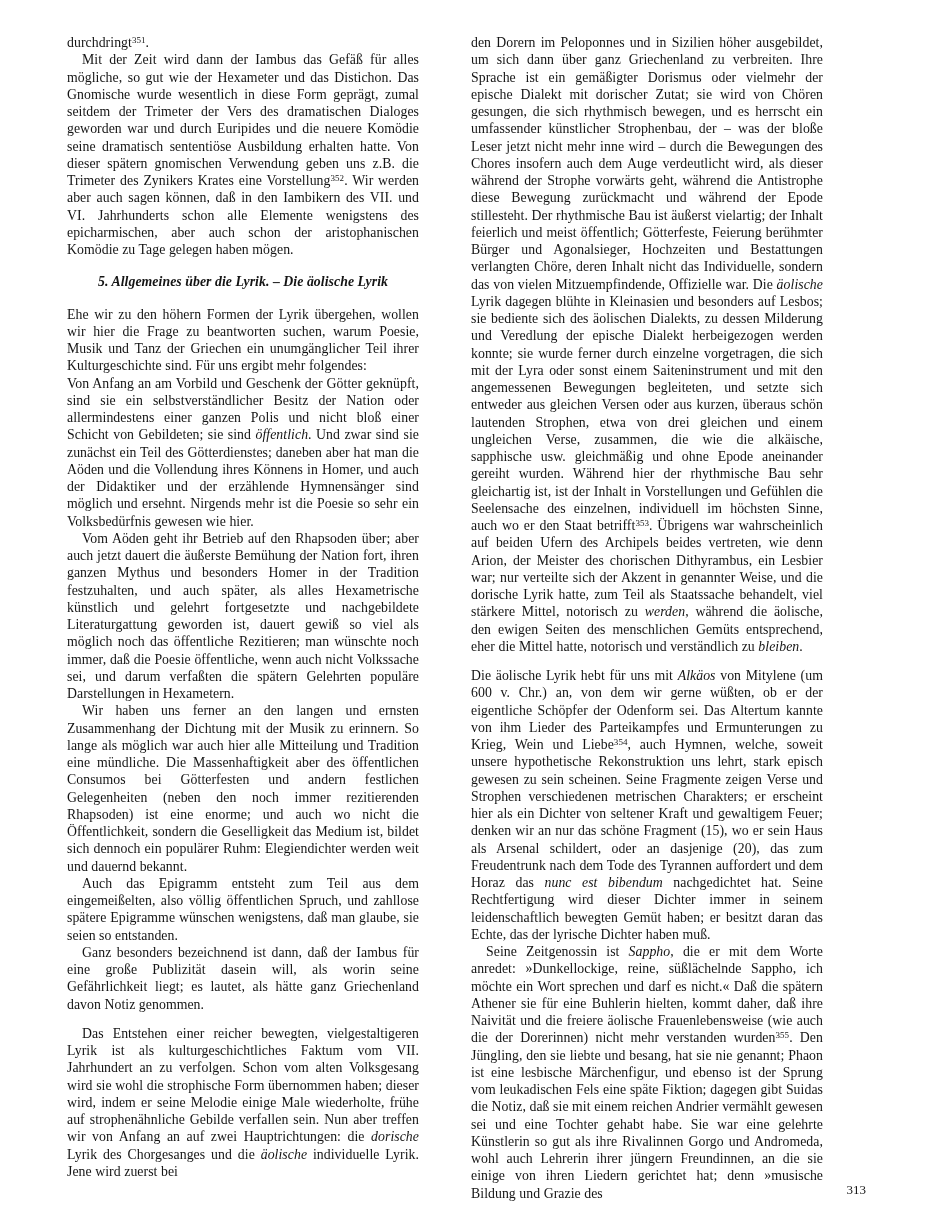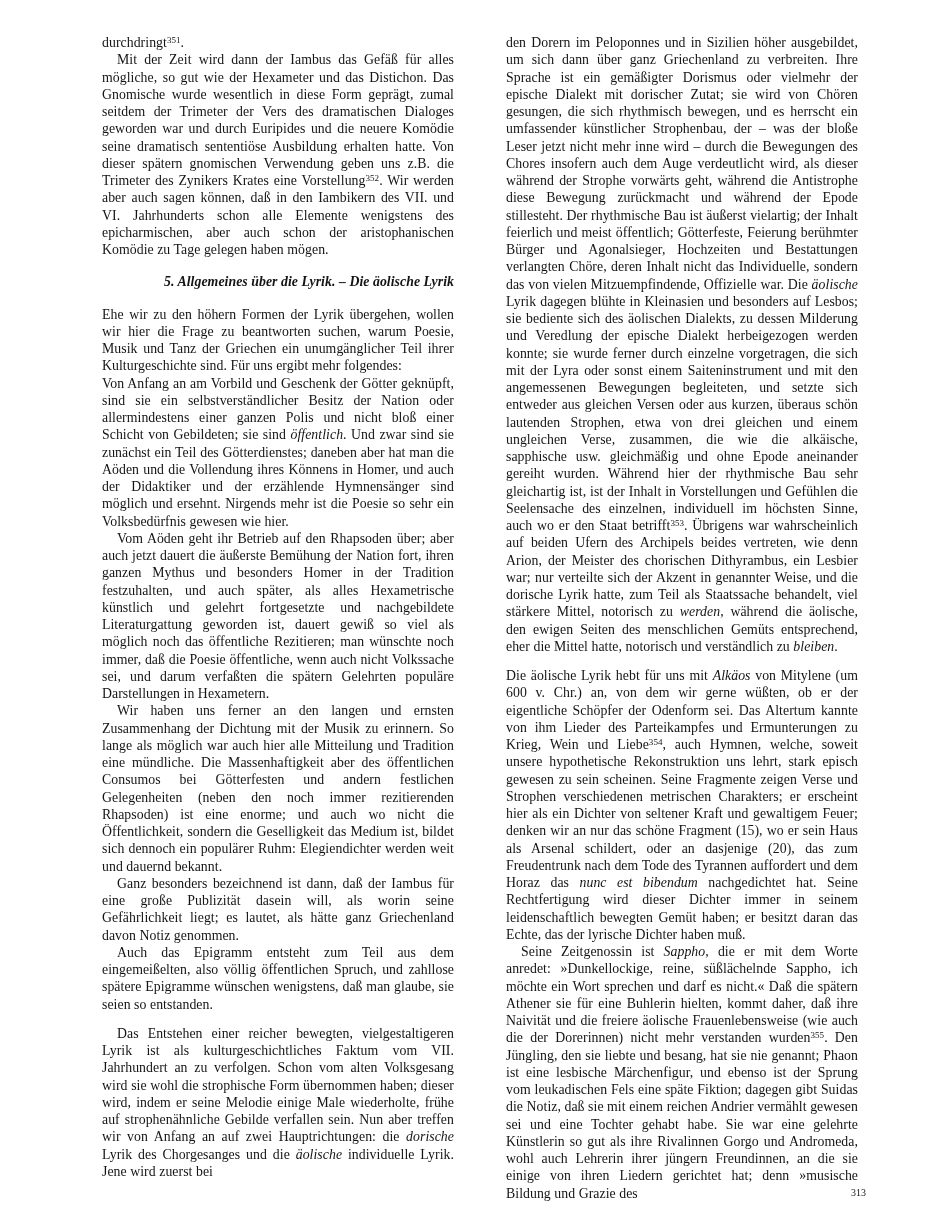--- a/index.html
+++ b/index.html
@@ -6,21 +6,21 @@
     margin: 0;
     padding: 0;
     background: #ffffff;
   }
   .page {
     position: relative;
     width: 935px;
     height: 1210px;
     background: #ffffff;
     box-sizing: border-box;
-    padding: 34px 69px 0 102px;
+    padding: 34px 69px 0 67px;
     font-family: "Liberation Serif", "DejaVu Serif", serif;
     color: #141414;
     overflow: hidden;
   }
   .columns {
     display: flex;
     gap: 52px;
   }
   .col {
     width: 352px;
@@ -35,55 +35,55 @@
   .para.indent {
     text-indent: 15px;
   }
   .para.space-before {
     margin-top: 12px;
   }
   .section-heading {
     font-size: 13.8px;
     font-weight: bold;
     font-style: italic;
-    text-align: right;
+    text-align: center;
     margin: 15px 0 15px 0;
     text-indent: 0;
   }
   sup {
     font-size: 9px;
     line-height: 0;
     vertical-align: baseline;
     position: relative;
     top: -4.5px;
   }
   i { font-style: italic; }
   .page-number {
     position: absolute;
     right: 69px;
     bottom: 12px;
-    font-size: 10px;
+    font-size: 13px;
     color: #141414;
   }
 </style>
 </head>
 <body>
 
 <div class="page">
   <div class="columns">
     <div class="col">
         <p class="para"><span>durchdringt</span><sup>351</sup><span>.</span></p>
         <p class="para indent"><span>Mit der Zeit wird dann der Iambus das Gefäß für alles mögliche, so gut wie der Hexameter und das Distichon. Das Gnomische wurde wesentlich in diese Form geprägt, zumal seitdem der Trimeter der Vers des dramatischen Dialoges geworden war und durch Euripides und die neuere Komödie seine dramatisch sententiöse Ausbildung erhalten hatte. Von dieser spätern gnomischen Verwendung geben uns z.B. die Trimeter des Zynikers Krates eine Vorstellung</span><sup>352</sup><span>. Wir werden aber auch sagen können, daß in den Iambikern des VII. und VI. Jahrhunderts schon alle Elemente wenigstens des epicharmischen, aber auch schon der aristophanischen Komödie zu Tage gelegen haben mögen.</span></p>
         <h2 class="section-heading"><span>5. Allgemeines über die Lyrik. – Die äolische Lyrik</span></h2>
         <p class="para"><span>Ehe wir zu den höhern Formen der Lyrik übergehen, wollen wir hier die Frage zu beantworten suchen, warum Poesie, Musik und Tanz der Griechen ein unumgänglicher Teil ihrer Kulturgeschichte sind. Für uns ergibt mehr folgendes:</span></p>
         <p class="para"><span>Von Anfang an am Vorbild und Geschenk der Götter geknüpft, sind sie ein selbstverständlicher Besitz der Nation oder allermindestens einer ganzen Polis und nicht bloß einer Schicht von Gebildeten; sie sind </span><i>öffentlich</i><span>. Und zwar sind sie zunächst ein Teil des Götterdienstes; daneben aber hat man die Aöden und die Vollendung ihres Könnens in Homer, und auch der Didaktiker und der erzählende Hymnensänger sind möglich und ersehnt. Nirgends mehr ist die Poesie so sehr ein Volksbedürfnis gewesen wie hier.</span></p>
         <p class="para indent"><span>Vom Aöden geht ihr Betrieb auf den Rhapsoden über; aber auch jetzt dauert die äußerste Bemühung der Nation fort, ihren ganzen Mythus und besonders Homer in der Tradition festzuhalten, und auch später, als alles Hexametrische künstlich und gelehrt fortgesetzte und nachgebildete Literaturgattung geworden ist, dauert gewiß so viel als möglich noch das öffentliche Rezitieren; man wünschte noch immer, daß die Poesie öffentliche, wenn auch nicht Volkssache sei, und darum verfaßten die spätern Gelehrten populäre Darstellungen in Hexametern.</span></p>
         <p class="para indent"><span>Wir haben uns ferner an den langen und ernsten Zusammenhang der Dichtung mit der Musik zu erinnern. So lange als möglich war auch hier alle Mitteilung und Tradition eine mündliche. Die Massenhaftigkeit aber des öffentlichen Consumos bei Götterfesten und andern festlichen Gelegenheiten (neben den noch immer rezitierenden Rhapsoden) ist eine enorme; und auch wo nicht die Öffentlichkeit, sondern die Geselligkeit das Medium ist, bildet sich dennoch ein populärer Ruhm: Elegiendichter werden weit und dauernd bekannt.</span></p>
+        <p class="para indent"><span>Auch das Epigramm entsteht zum Teil aus dem eingemeißelten, also völlig öffentlichen Spruch, und zahllose spätere Epigramme wünschen wenigstens, daß man glaube, sie seien so entstanden.</span></p>
         <p class="para indent"><span>Ganz besonders bezeichnend ist dann, daß der Iambus für eine große Publizität dasein will, als worin seine Gefährlichkeit liegt; es lautet, als hätte ganz Griechenland davon Notiz genommen.</span></p>
-        <p class="para indent"><span>Auch das Epigramm entsteht zum Teil aus dem eingemeißelten, also völlig öffentlichen Spruch, und zahllose spätere Epigramme wünschen wenigstens, daß man glaube, sie seien so entstanden.</span></p>
         <p class="para indent space-before"><span>Das Entstehen einer reicher bewegten, vielgestaltigeren Lyrik ist als kulturgeschichtliches Faktum vom VII. Jahrhundert an zu verfolgen. Schon vom alten Volksgesang wird sie wohl die strophische Form übernommen haben; dieser wird, indem er seine Melodie einige Male wiederholte, frühe auf strophenähnliche Gebilde verfallen sein. Nun aber treffen wir von Anfang an auf zwei Hauptrichtungen: die </span><i>dorische</i><span> Lyrik des Chorgesanges und die </span><i>äolische</i><span> individuelle Lyrik. Jene wird zuerst bei</span></p>
       </div>
     <div class="col">
         <p class="para"><span>den Dorern im Peloponnes und in Sizilien höher ausgebildet, um sich dann über ganz Griechenland zu verbreiten. Ihre Sprache ist ein gemäßigter Dorismus oder vielmehr der epische Dialekt mit dorischer Zutat; sie wird von Chören gesungen, die sich rhythmisch bewegen, und es herrscht ein umfassender künstlicher Strophenbau, der – was der bloße Leser jetzt nicht mehr inne wird – durch die Bewegungen des Chores insofern auch dem Auge verdeutlicht wird, als dieser während der Strophe vorwärts geht, während die Antistrophe diese Bewegung zurückmacht und während der Epode stillesteht. Der rhythmische Bau ist äußerst vielartig; der Inhalt feierlich und meist öffentlich; Götterfeste, Feierung berühmter Bürger und Agonalsieger, Hochzeiten und Bestattungen verlangten Chöre, deren Inhalt nicht das Individuelle, sondern das von vielen Mitzuempfindende, Offizielle war. Die </span><i>äolische</i><span> Lyrik dagegen blühte in Kleinasien und besonders auf Lesbos; sie bediente sich des äolischen Dialekts, zu dessen Milderung und Veredlung der epische Dialekt herbeigezogen werden konnte; sie wurde ferner durch einzelne vorgetragen, die sich mit der Lyra oder sonst einem Saiteninstrument und mit den angemessenen Bewegungen begleiteten, und setzte sich entweder aus gleichen Versen oder aus kurzen, überaus schön lautenden Strophen, etwa von drei gleichen und einem ungleichen Verse, zusammen, die wie die alkäische, sapphische usw. gleichmäßig und ohne Epode aneinander gereiht wurden. Während hier der rhythmische Bau sehr gleichartig ist, ist der Inhalt in Vorstellungen und Gefühlen die Seelensache des einzelnen, individuell im höchsten Sinne, auch wo er den Staat betrifft</span><sup>353</sup><span>. Übrigens war wahrscheinlich auf beiden Ufern des Archipels beides vertreten, wie denn Arion, der Meister des chorischen Dithyrambus, ein Lesbier war; nur verteilte sich der Akzent in genannter Weise, und die dorische Lyrik hatte, zum Teil als Staatssache behandelt, viel stärkere Mittel, notorisch zu </span><i>werden</i><span>, während die äolische, den ewigen Seiten des menschlichen Gemüts entsprechend, eher die Mittel hatte, notorisch und verständlich zu </span><i>bleiben</i><span>.</span></p>
         <p class="para space-before"><span>Die äolische Lyrik hebt für uns mit </span><i>Alkäos</i><span> von Mitylene (um 600 v. Chr.) an, von dem wir gerne wüßten, ob er der eigentliche Schöpfer der Odenform sei. Das Altertum kannte von ihm Lieder des Parteikampfes und Ermunterungen zu Krieg, Wein und Liebe</span><sup>354</sup><span>, auch Hymnen, welche, soweit unsere hypothetische Rekonstruktion uns lehrt, stark episch gewesen zu sein scheinen. Seine Fragmente zeigen Verse und Strophen verschiedenen metrischen Charakters; er erscheint hier als ein Dichter von seltener Kraft und gewaltigem Feuer; denken wir an nur das schöne Fragment (15), wo er sein Haus als Arsenal schildert, oder an dasjenige (20), das zum Freudentrunk nach dem Tode des Tyrannen auffordert und dem Horaz das </span><i>nunc est bibendum</i><span> nachgedichtet hat. Seine Rechtfertigung wird dieser Dichter immer in seinem leidenschaftlich bewegten Gemüt haben; er besitzt daran das Echte, das der lyrische Dichter haben muß.</span></p>
         <p class="para indent"><span>Seine Zeitgenossin ist </span><i>Sappho</i><span>, die er mit dem Worte anredet: »Dunkellockige, reine, süßlächelnde Sappho, ich möchte ein Wort sprechen und darf es nicht.« Daß die spätern Athener sie für eine Buhlerin hielten, kommt daher, daß ihre Naivität und die freiere äolische Frauenlebensweise (wie auch die der Dorerinnen) nicht mehr verstanden wurden</span><sup>355</sup><span>. Den Jüngling, den sie liebte und besang, hat sie nie genannt; Phaon ist eine lesbische Märchenfigur, und ebenso ist der Sprung vom leukadischen Fels eine späte Fiktion; dagegen gibt Suidas die Notiz, daß sie mit einem reichen Andrier vermählt gewesen sei und eine Tochter gehabt habe. Sie war eine gelehrte Künstlerin so gut als ihre Rivalinnen Gorgo und Andromeda, wohl auch Lehrerin ihrer jüngern Freundinnen, an die sie einige von ihren Liedern gerichtet hat; denn »musische Bildung und Grazie des</span></p>
       </div>
   </div>
   <div class="page-number">313</div>
 </div>

